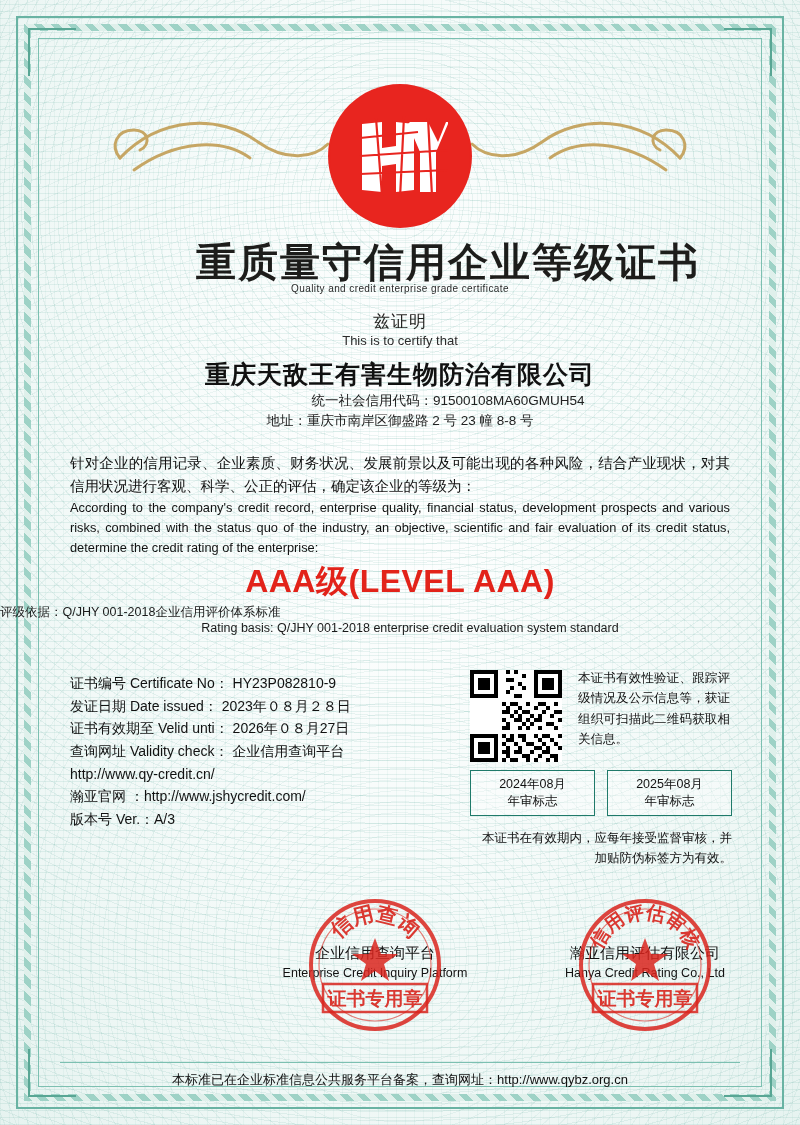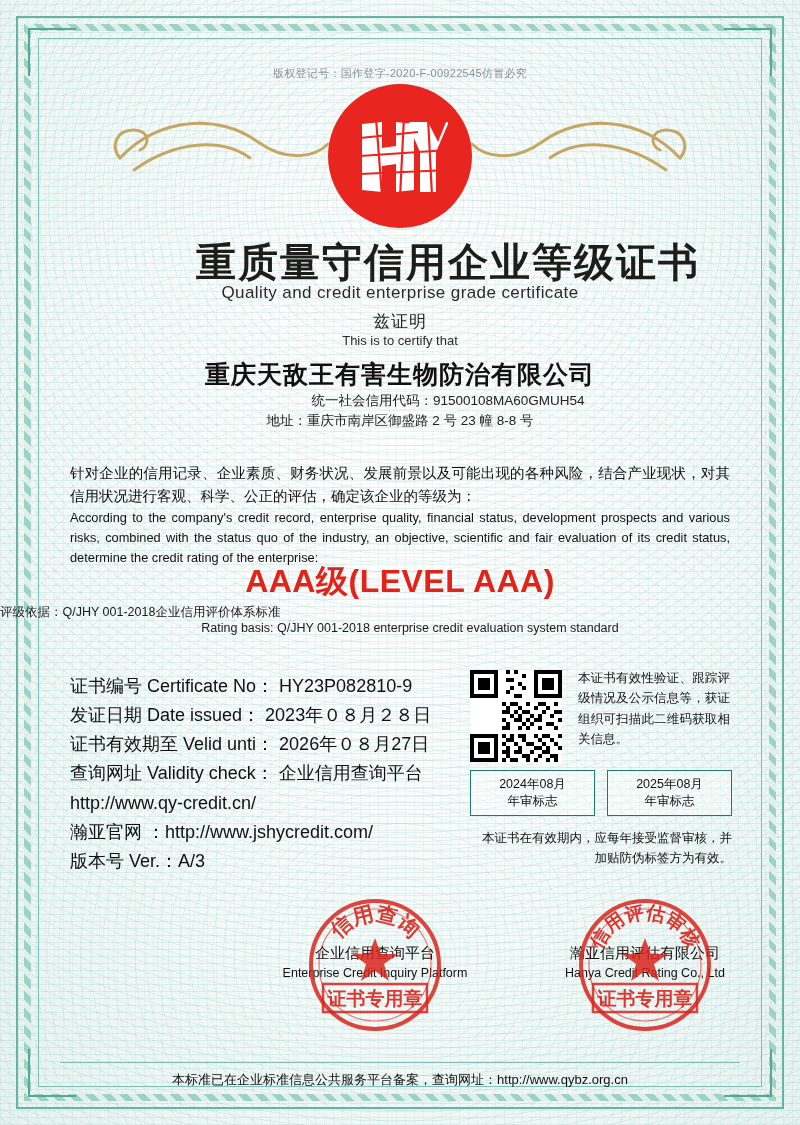--- a/index.html
+++ b/index.html
@@ -79,21 +79,21 @@
   .title-cn{
     position:absolute;top:235px;left:0;width:100%;
     text-align:center;
     font-size:40px;font-weight:bold;color:#1d1d1b;
     letter-spacing:2px;
     font-family:"Liberation Sans","DejaVu Sans",sans-serif;
     margin-left:48px;
   }
   .title-en{
     position:absolute;top:283px;left:0;width:100%;
-    text-align:center;font-size:17px;color:#2b2b2b;letter-spacing:.4px;
+    text-align:center;font-size:10px;color:#2b2b2b;letter-spacing:.4px;
   }
   .certify-cn{
     position:absolute;top:310px;left:0;width:100%;
     text-align:center;font-size:17px;color:#1d1d1b;letter-spacing:1px;
   }
   .certify-en{
     position:absolute;top:333px;left:0;width:100%;
     text-align:center;font-size:13px;color:#2b2b2b;
   }
   .company{
@@ -103,21 +103,21 @@
   .code{
     position:absolute;top:392px;left:0;width:100%;
     text-align:center;font-size:13.5px;color:#222;padding-left:48px;
   }
   .addr{
     position:absolute;top:412px;left:0;width:100%;
     text-align:center;font-size:13.5px;color:#222;
   }
 
   .para{
-    position:absolute;top:462px;left:70px;width:660px;
+    position:absolute;top:452px;left:70px;width:660px;
     font-size:14.5px;color:#111;line-height:1.6;text-align:justify;
   }
   .para .en{
     font-size:12.8px;line-height:1.55;color:#111;
   }
 
   .level{
     position:absolute;top:560px;left:0;width:100%;
     text-align:center;font-size:32px;font-weight:bold;color:#e2231a;letter-spacing:.5px;
   }
@@ -126,21 +126,21 @@
     text-align:left;font-size:12.5px;color:#1a1a1a;
   }
   .basis-en{
     position:absolute;top:621px;left:10px;width:100%;
     text-align:center;font-size:12.5px;color:#1a1a1a;
   }
 
   
   .info{
     position:absolute;top:672px;left:70px;width:390px;
-    font-size:18px;color:#111;line-height:1.62;
+    font-size:14px;color:#111;line-height:1.62;
   }
   .info .row{white-space:nowrap;}
 
   
   .qr{
     position:absolute;top:670px;left:470px;width:92px;height:92px;
     background:#fff;
   }
   .qr svg{display:block;}
 
@@ -200,21 +200,20 @@
   <div class="border-outer"></div>
   <div class="border-mid"></div>
   <div class="border-inner"></div>
   <div class="corner c-tl"></div>
   <div class="corner c-tr"></div>
   <div class="corner c-bl"></div>
   <div class="corner c-br"></div>
 
   <div class="content">
 
-    <div class="copyright">版权登记号：国作登字-2020-F-00922545仿冒必究</div>
 
     <div class="flourish">
       <svg width="620" height="110" viewBox="0 0 620 110">
         <g fill="none" stroke="#c6a664" stroke-width="3" stroke-linecap="round">
           <path d="M30 62 C70 20, 130 18, 168 46 C196 66, 224 62, 238 48"></path>
           <path d="M44 74 C86 44, 132 42, 160 62"></path>
           <path d="M30 62 C20 50, 26 34, 44 34 C58 34, 62 48, 50 54"></path>
           <path d="M590 62 C550 20, 490 18, 452 46 C424 66, 396 62, 382 48"></path>
           <path d="M576 74 C534 44, 488 42, 460 62"></path>
           <path d="M590 62 C600 50, 594 34, 576 34 C562 34, 558 48, 570 54"></path>

